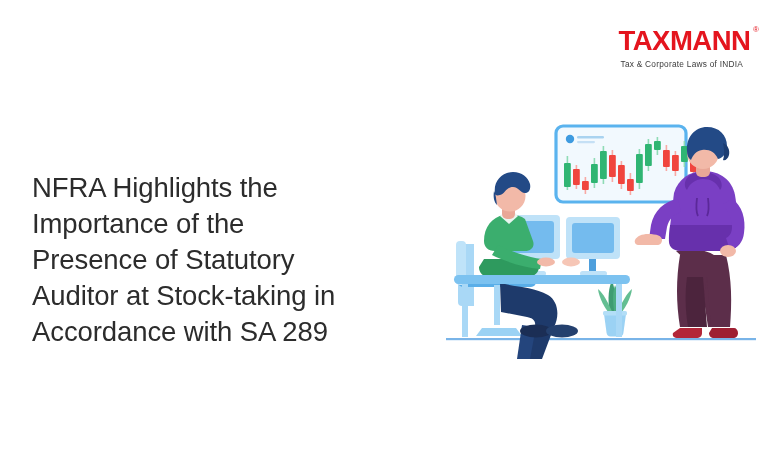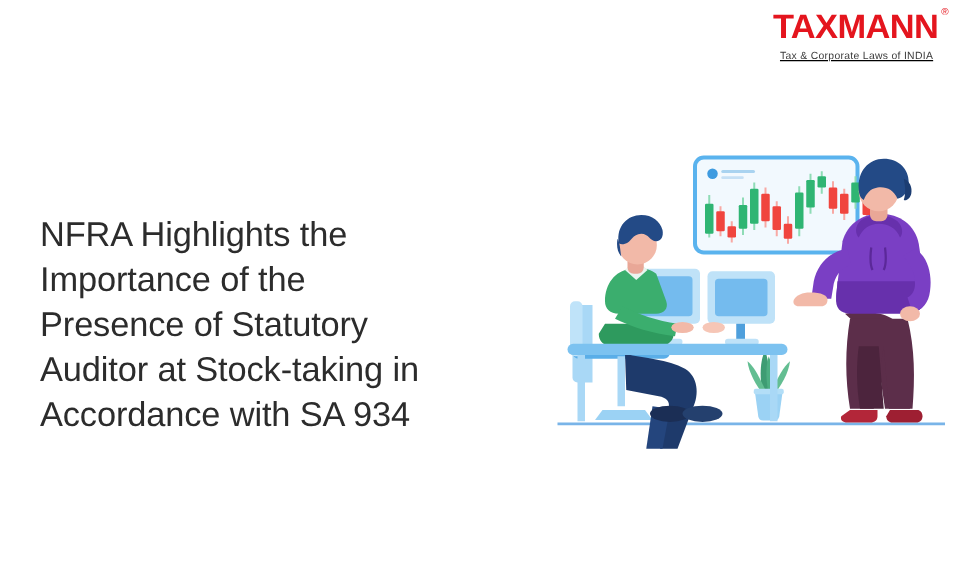--- a/index.html
+++ b/index.html
@@ -20,26 +20,25 @@
     position: absolute;
     inset: 0;
     width: 768px;
     height: 450px;
     background: #ffffff;
   }
 
   
   .brand {
     position: absolute;
-    top: 8px;
+    top: 28px;
     right: 18px;
-    text-align: center;
+    text-align: left;
     line-height: 1;
     user-select: none;
-    text-decoration: underline;
   }
   .brand-wordmark-wrap {
     position: relative;
     display: inline-block;
   }
   .brand-wordmark {
     display: block;
     font-family: "Liberation Sans", sans-serif;
     font-weight: bold;
     font-size: 27px;
@@ -105,21 +104,21 @@
       <span class="brand-wordmark">TAXMANN</span>
       <span class="brand-reg">®</span>
     </span>
     <span class="brand-tagline">Tax &amp; Corporate Laws of INDIA</span>
   </div>
 
   <h1 class="headline">NFRA Highlights the
 Importance of the
 Presence of Statutory
 Auditor at Stock-taking in
-Accordance with SA 934</h1>
+Accordance with SA 289</h1>
 
   <div class="illustration">
     <svg viewBox="0 0 320 265" xmlns="http://www.w3.org/2000/svg">
 
       <g>
         <rect x="116" y="31" width="130" height="76" rx="7" ry="7" fill="#F2F9FE" stroke="#5AB3EE" stroke-width="3.2"></rect>
 
         <g>
           <circle cx="130" cy="44" r="4.2" fill="#3E9BE0"></circle>
           <rect x="137" y="41" width="27" height="2.4" rx="1.2" fill="#A9D3F0"></rect>

